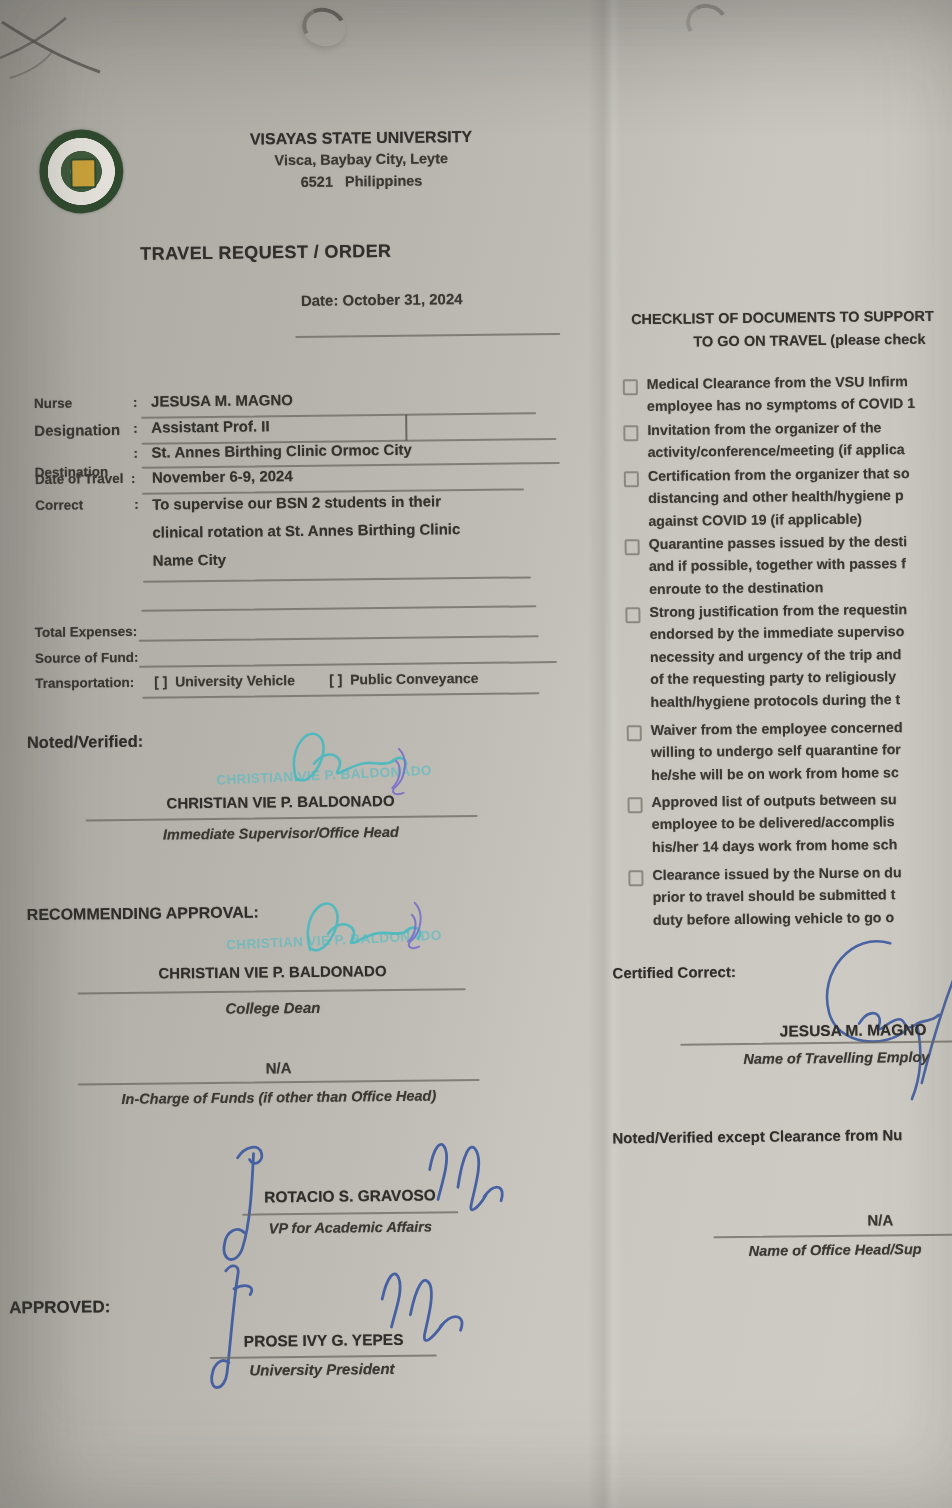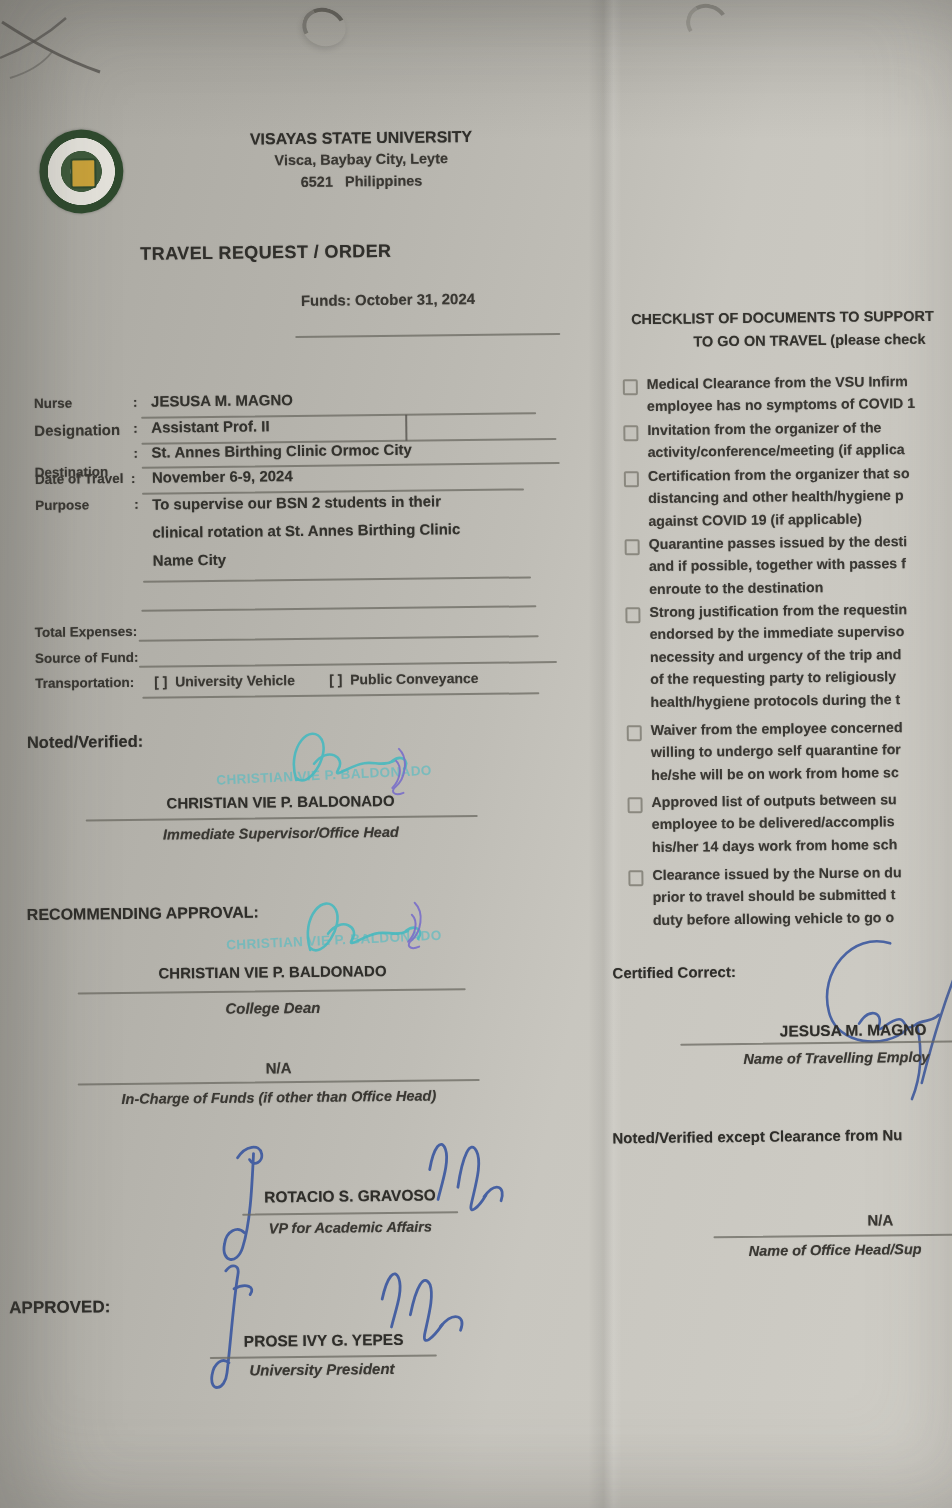--- a/index.html
+++ b/index.html
@@ -49,21 +49,21 @@
                 box-shadow:0 0 3px rgba(0,0,0,.3);">
       <div style="position:absolute;left:31px;top:29px;width:22px;height:26px;background:#caa23a;border:2px solid #2f4a2e;border-radius:3px;"></div>
     </div>
     <div class="t b ctr" style="left:188px;top:128px;width:360px;font-size:16px;color:#302f2b;">VISAYAS STATE UNIVERSITY</div>
     <div class="t ctr" style="left:188px;top:150px;width:360px;font-size:14.5px;font-weight:600;">Visca, Baybay City, Leyte</div>
     <div class="t ctr pre" style="left:188px;top:172px;width:360px;font-size:14.5px;font-weight:600;">6521   Philippines</div>
 
     <div class="t b" style="left:146px;top:240px;font-size:18px;letter-spacing:.4px;color:#302f2b;">TRAVEL REQUEST / ORDER</div>
 
     <div class="t b" style="left:306px;top:290px;font-size:15px;">
-      <span>Funds:</span><span style="white-space:pre;"> October 31, 2024</span>
+      <span>Date:</span><span style="white-space:pre;"> October 31, 2024</span>
     </div>
     <div class="line" style="left:300px;top:334px;width:265px;"></div>
 
     <div class="t b" style="left:38px;top:391px;font-size:13.5px;">Nurse</div>
     <div class="t b" style="left:137px;top:391px;font-size:13.5px;">:</div>
     <div class="t b" style="left:155px;top:389px;font-size:15px;color:#33322d;">JESUSA M. MAGNO</div>
     <div class="line" style="left:145px;top:413px;width:395px;"></div>
 
     <div class="t b" style="left:38px;top:417px;font-size:15px;">Designation</div>
     <div class="t b" style="left:137px;top:417px;font-size:13.5px;">:</div>
@@ -74,21 +74,21 @@
     <div class="t b" style="left:38px;top:460px;font-size:13.5px;">Destination</div>
     <div class="t b" style="left:137px;top:442px;font-size:13.5px;">:</div>
     <div class="t b" style="left:155px;top:440px;font-size:15px;color:#33322d;">St. Annes Birthing Clinic Ormoc City</div>
     <div class="line" style="left:145px;top:463px;width:418px;"></div>
 
     <div class="t b" style="left:38px;top:467px;font-size:13.5px;">Date of Travel</div>
     <div class="t b" style="left:134px;top:467px;font-size:13.5px;">:</div>
     <div class="t b" style="left:155px;top:465px;font-size:15px;color:#33322d;">November 6-9, 2024</div>
     <div class="line" style="left:145px;top:489px;width:382px;"></div>
 
-    <div class="t b" style="left:38px;top:493px;font-size:13.5px;">Purpose</div>
+    <div class="t b" style="left:38px;top:493px;font-size:13.5px;">Correct</div>
     <div class="t b" style="left:137px;top:493px;font-size:13.5px;">:</div>
     <div class="t b" style="left:155px;top:492px;font-size:15px;color:#33322d;">To supervise our BSN 2 students in their</div>
     <div class="t b" style="left:155px;top:520px;font-size:15px;color:#33322d;">clinical rotation at St. Annes Birthing Clinic</div>
     <div class="t b" style="left:155px;top:548px;font-size:15px;color:#33322d;">Name City</div>
     <div class="line" style="left:145px;top:577px;width:388px;"></div>
     <div class="line" style="left:143px;top:606px;width:395px;"></div>
 
     <div class="t b" style="left:36px;top:620px;font-size:13.5px;">Total Expenses:</div>
     <div class="line" style="left:140px;top:636px;width:400px;"></div>
     <div class="t b" style="left:36px;top:646px;font-size:13.5px;">Source of Fund:</div>

